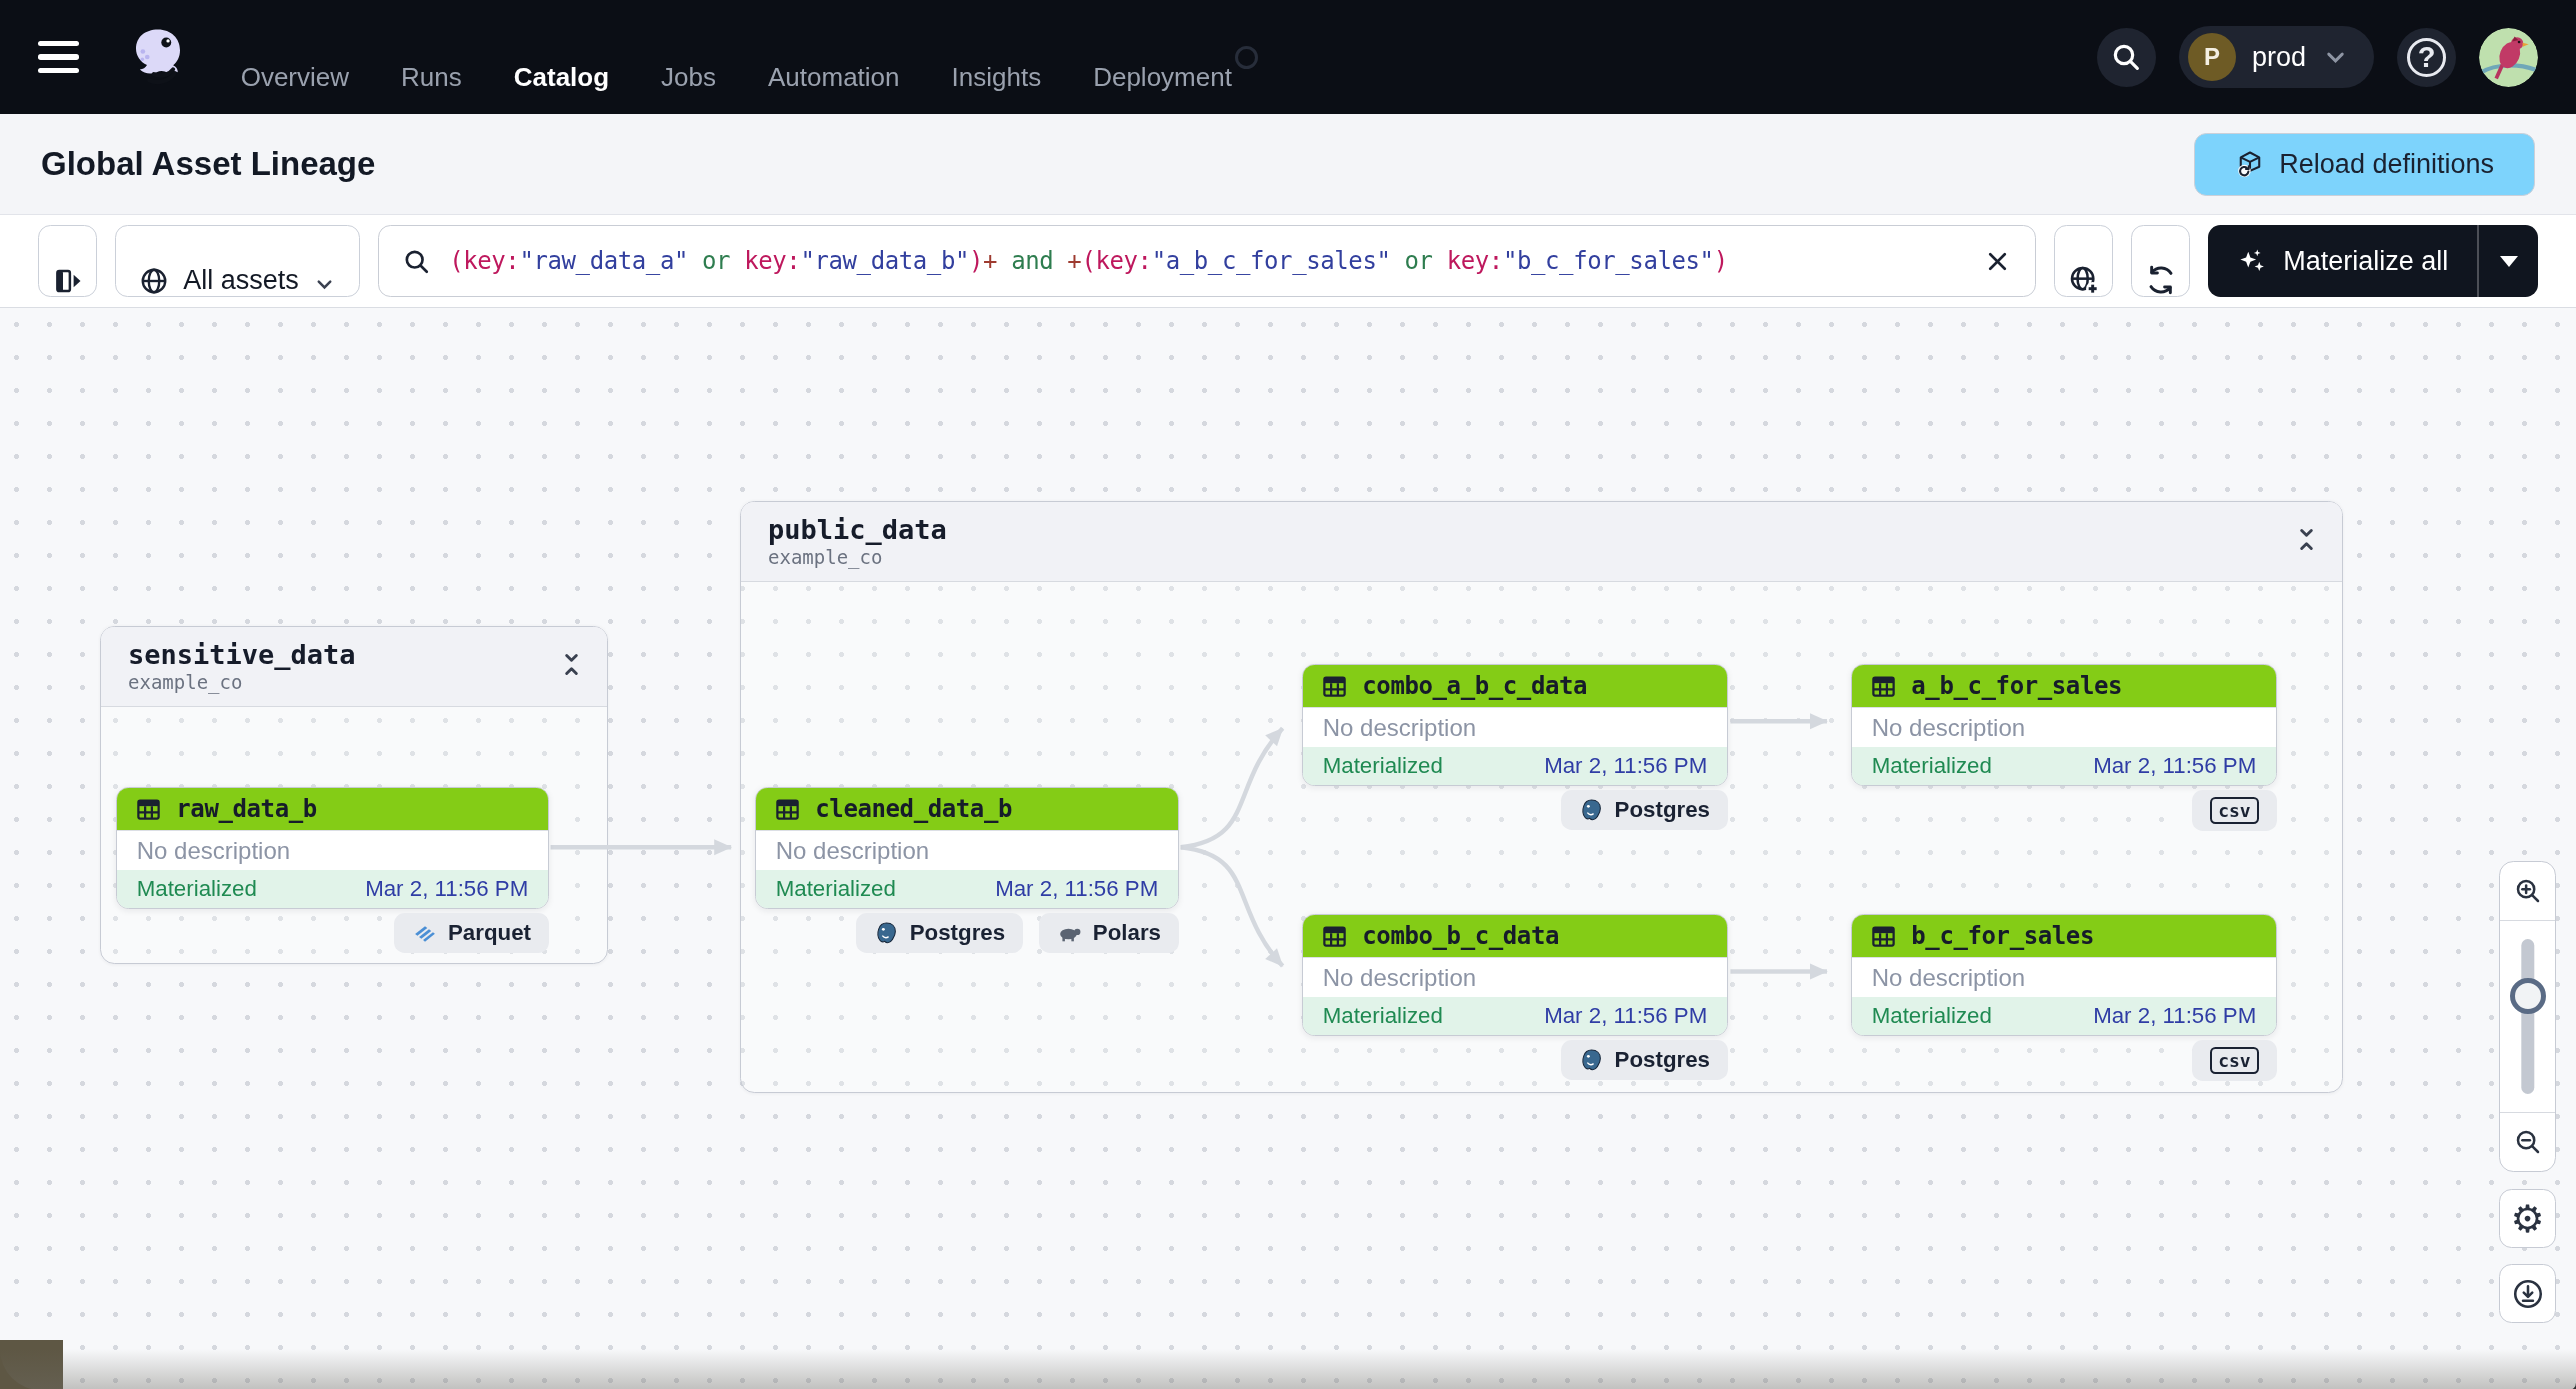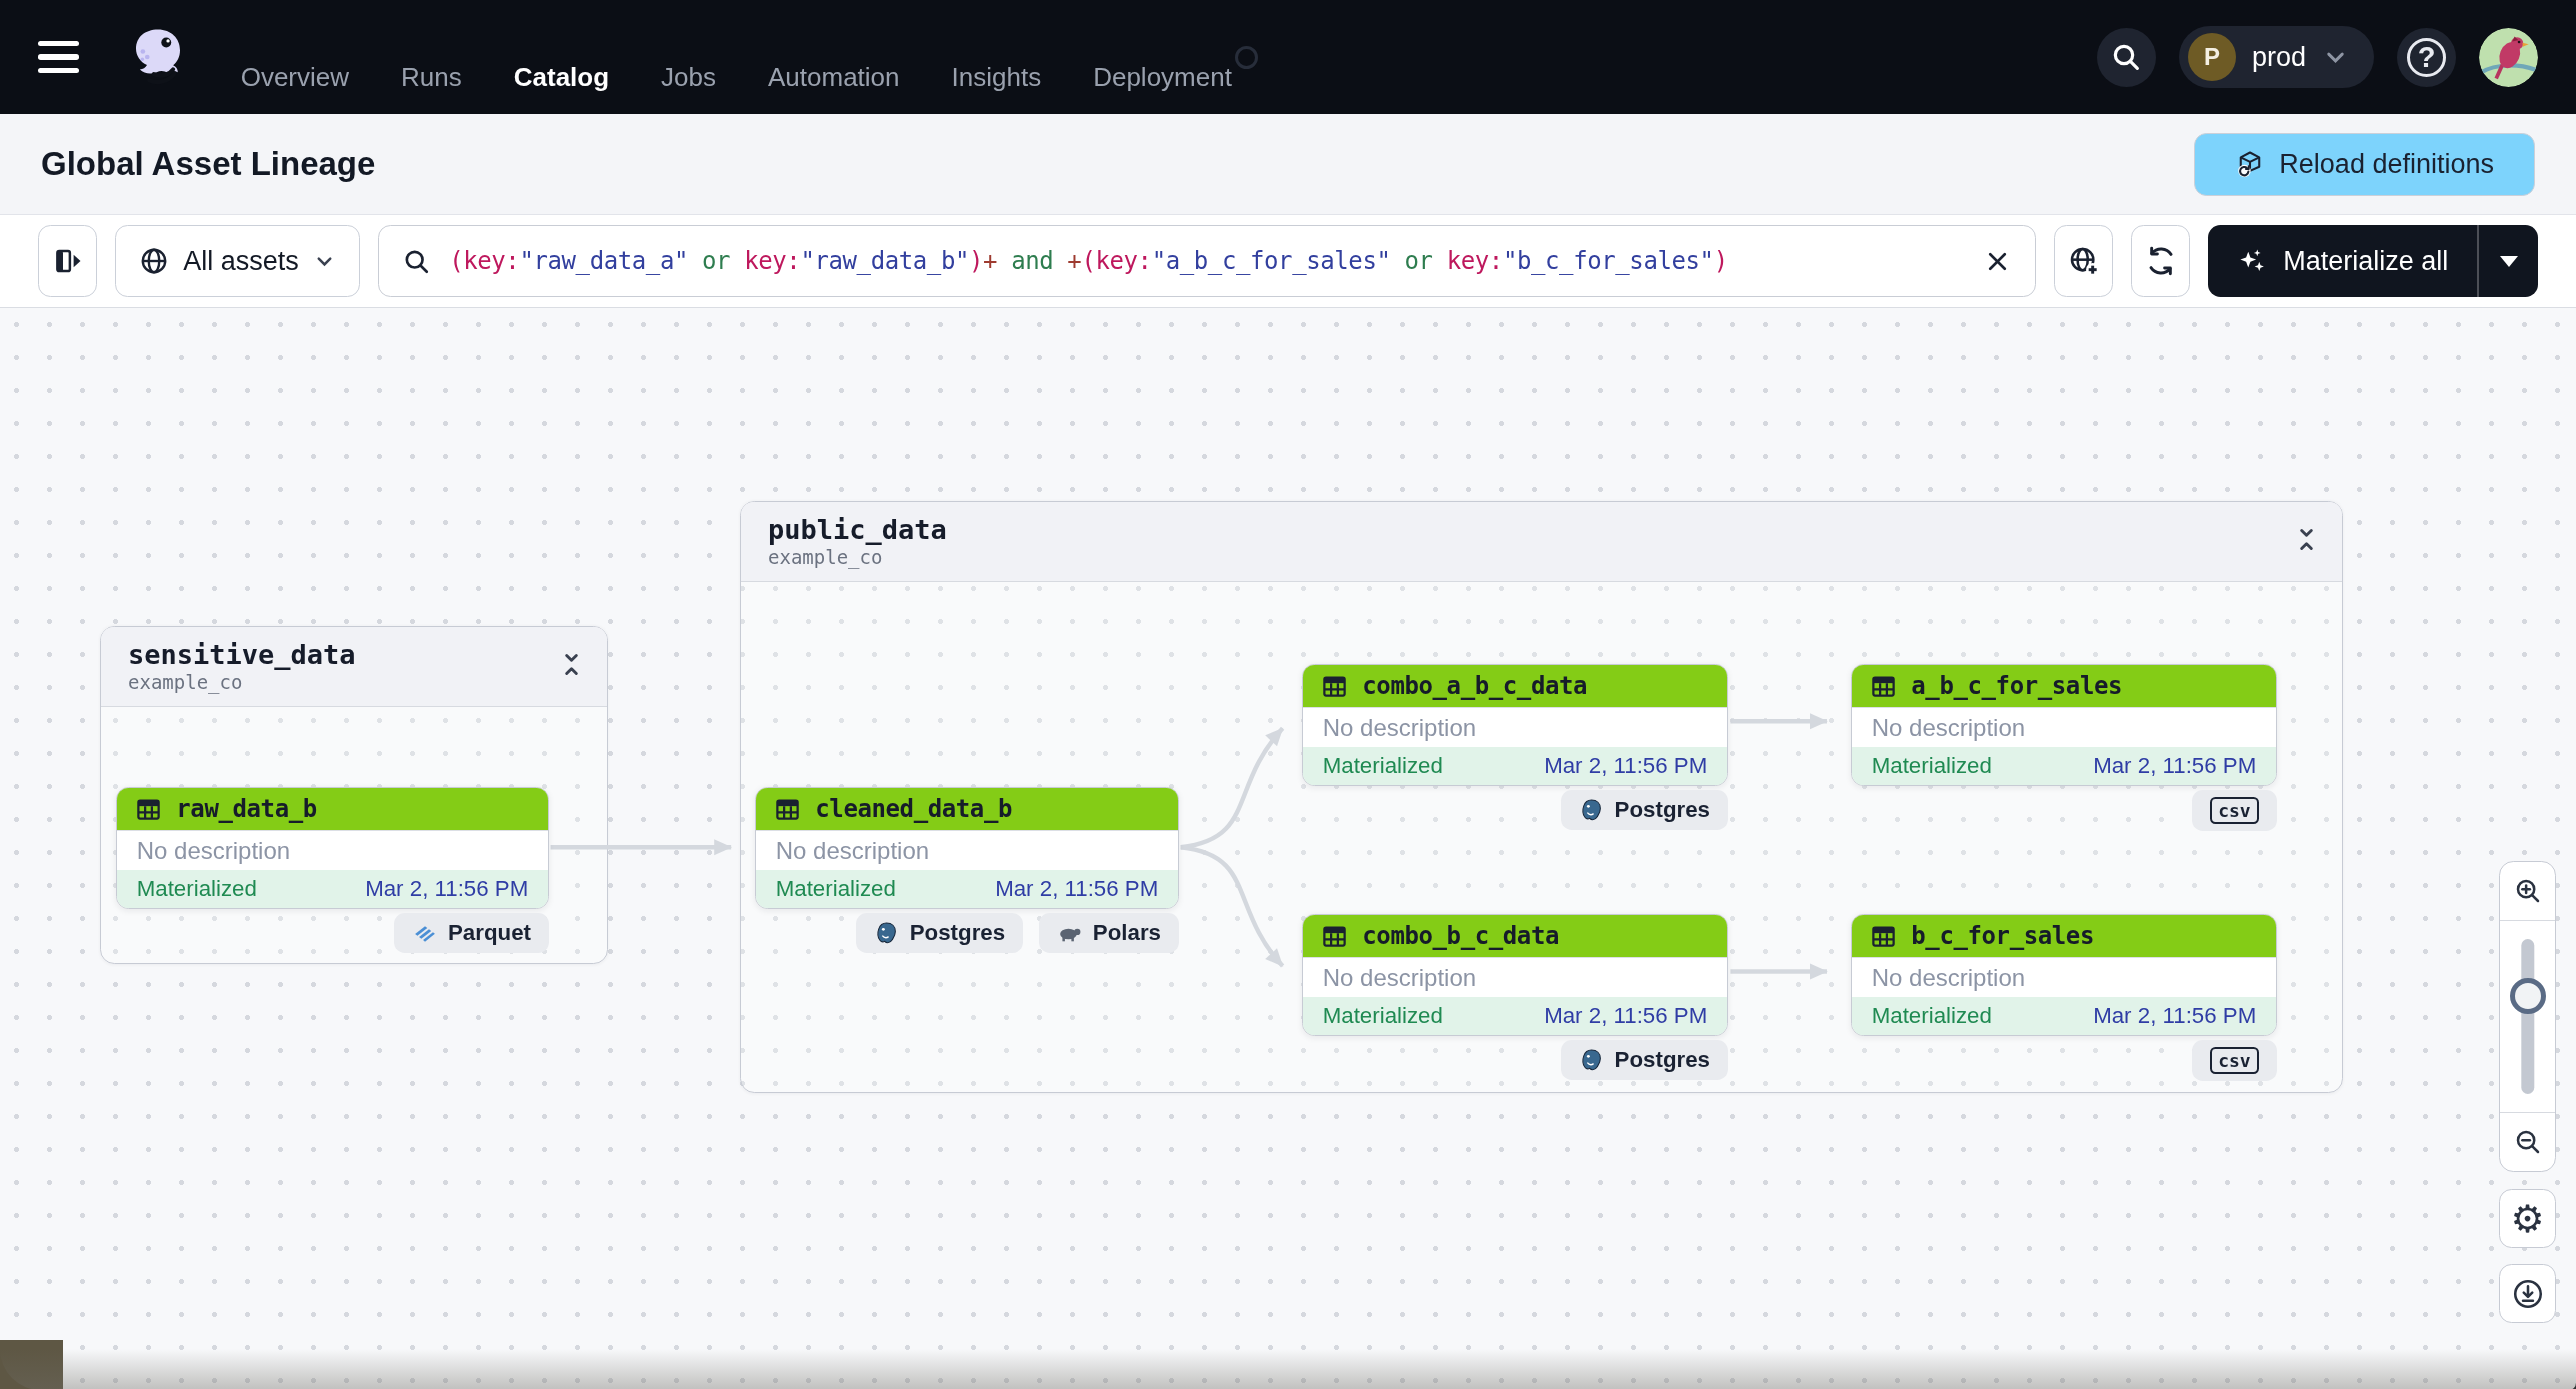--- a/index.html
+++ b/index.html
@@ -55,21 +55,21 @@
     font-size:27px; color:#1A2130; cursor:pointer;
   }
 
   
   .toolbar {
     height:93px; background:#FFFFFF; display:flex; align-items:center;
     padding:0 38px; gap:18px; border-bottom:1.8px solid #DADDE3;
   }
   .tbtn {
     height:72px; background:#FFFFFF; border:1.8px solid #CBD0D9; border-radius:12.5px;
-    display:flex; align-items:center; justify-content:center; cursor:pointer;
+    display:flex; align-items:flex-end; justify-content:center; cursor:pointer;
   }
   .tbtn-square { width:59px; }
   .scope-btn { padding:0 23px; gap:14.3px; font-size:27px; color:#131925; }
   .search-box {
     flex:1; height:72px; border:1.8px solid #C9CDD5; border-radius:12.5px; background:#fff;
     display:flex; align-items:center; padding:0 23px; gap:18px; cursor:text;
   }
   .query { font-family:"DejaVu Sans Mono", monospace; font-size:24px; white-space:pre; letter-spacing:-0.4px; }
   .q-sym  { color:#be185d; }
   .q-val  { color:#323F9E; }

